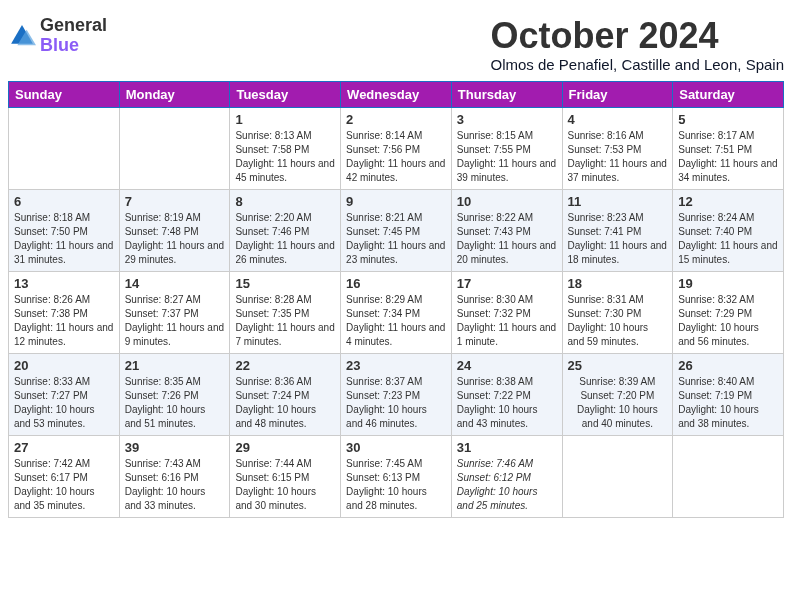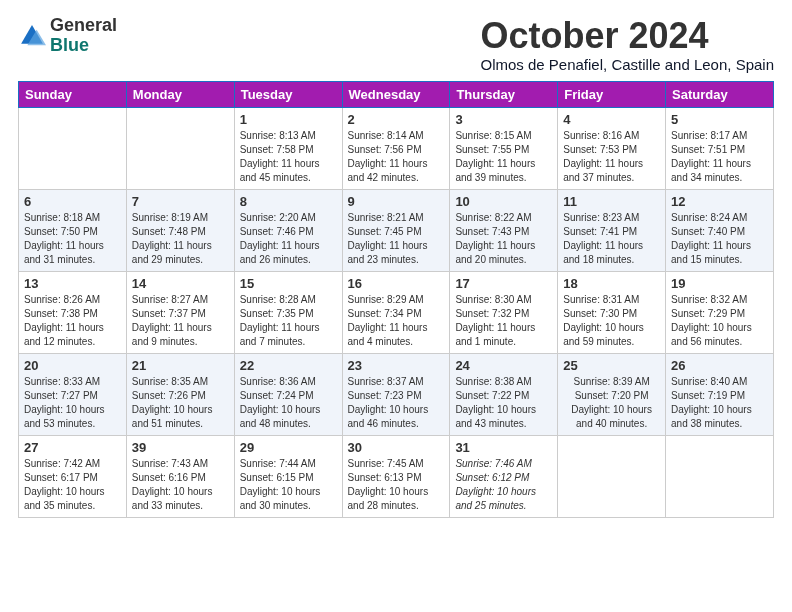--- a/index.html
+++ b/index.html
@@ -6,40 +6,40 @@
     body {
       font-family: Arial, sans-serif;
       background: #fff;
       width: 792px;
       min-height: 612px;
     }
     .page {
       width: 792px;
       min-height: 612px;
       background: #fff;
-      padding: 16px 18px;
+      padding: 16px 8px;
     }
     .header {
       display: flex;
       justify-content: space-between;
       align-items: flex-start;
       margin-bottom: 8px;
     }
     .logo {
       display: flex;
       align-items: center;
       gap: 4px;
     }
     .logo-text {
       font-size: 18px;
       font-weight: bold;
       line-height: 1.1;
     }
     .logo-general { color: #333; }
-    .logo-blue { color: #0f766e; }
+    .logo-blue { color: #8b5cf6; }
     .logo-icon {
       width: 28px;
       height: 28px;
     }
     .title-block {
     }
     .month-title {
       font-size: 36px;
       font-weight: bold;
       color: #333;

